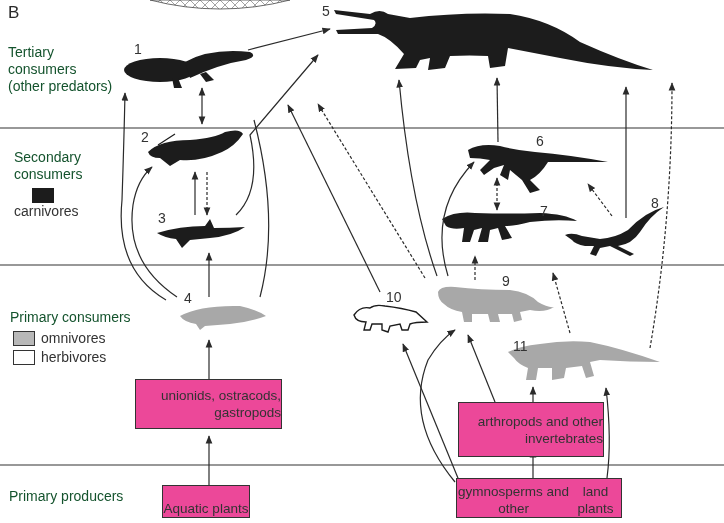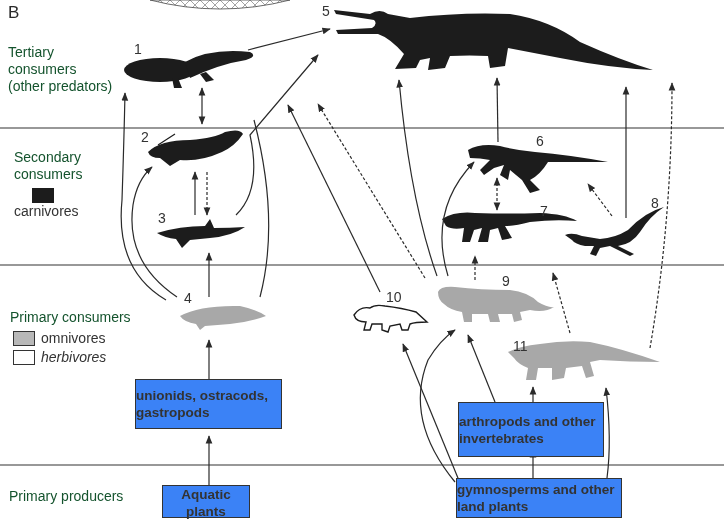--- a/index.html
+++ b/index.html
@@ -4,22 +4,22 @@
 <style>
   html, body { margin: 0; padding: 0; background: #ffffff; }
   body { width: 724px; height: 523px; position: relative; overflow: hidden;
          font-family: "Liberation Sans", sans-serif; color: #2a2a2a; }
   .abs { position: absolute; }
   .panel-letter { left: 8px; top: 3px; font-size: 17px; }
   .level-label { font-size: 14px; line-height: 17px; color: #14532d; }
   .num { font-size: 14px; color: #333; }
   .legend-row { display: flex; align-items: center; font-size: 14px; color: #333; }
   .swatch { width: 22px; height: 15px; border: 1px solid #333; margin-right: 6px; box-sizing: border-box; }
-  .box { border: 1.3px solid #333; background: #3b82f6; font-size: 13.5px; text-align: center;
-         line-height: 17px; box-sizing: border-box; display: flex; align-items: flex-start; justify-content: center; color: #333; font-weight: bold; }
+  .box { border: 1.3px solid #333; background: #ec4899; font-size: 13.5px; text-align: center;
+         line-height: 17px; box-sizing: border-box; display: flex; align-items: flex-end; justify-content: center; color: #333; }
   svg { position: absolute; left: 0; top: 0; }
 </style>
 </head>
 <body>
 
 <div class="abs panel-letter">B</div>
 
 <div class="abs level-label" style="left:8px; top:44px;">
   <div>Tertiary</div>
   <div>consumers</div>
@@ -35,21 +35,21 @@
   <span>carnivores</span>
 </div>
 
 <div class="abs level-label" style="left:10px; top:309px;">
   <div>Primary consumers</div>
 </div>
 <div class="abs legend-row" style="left:13px; top:330px;">
   <div class="swatch" style="background:#b8b8b8;"></div>
   <span>omnivores</span>
 </div>
-<div class="abs legend-row" style="left:13px; top:349px;font-style:italic;">
+<div class="abs legend-row" style="left:13px; top:349px;">
   <div class="swatch" style="background:#fff;"></div>
   <span>herbivores</span>
 </div>
 
 <div class="abs level-label" style="left:9px; top:488px;">
   <div>Primary producers</div>
 </div>
 
 <svg width="724" height="523" viewBox="0 0 724 523">
   <defs>
@@ -166,16 +166,16 @@
   <div>unionids, ostracods,</div>
   <div>gastropods</div>
 </div>
 <div class="abs box" style="left:162px; top:485px; width:88px; height:33px;">
   <div>Aquatic plants</div>
 </div>
 <div class="abs box" style="left:458px; top:402px; width:146px; height:55px; flex-direction:column;">
   <div>arthropods and other</div>
   <div>invertebrates</div>
 </div>
-<div class="abs box" style="left:456px; top:478px; width:166px; height:40px; flex-direction:column;">
+<div class="abs box" style="left:456px; top:478px; width:166px; height:40px; flex-direction:row;">
   <div>gymnosperms and other</div>
   <div>land plants</div>
 </div>
 
 </body></html>

